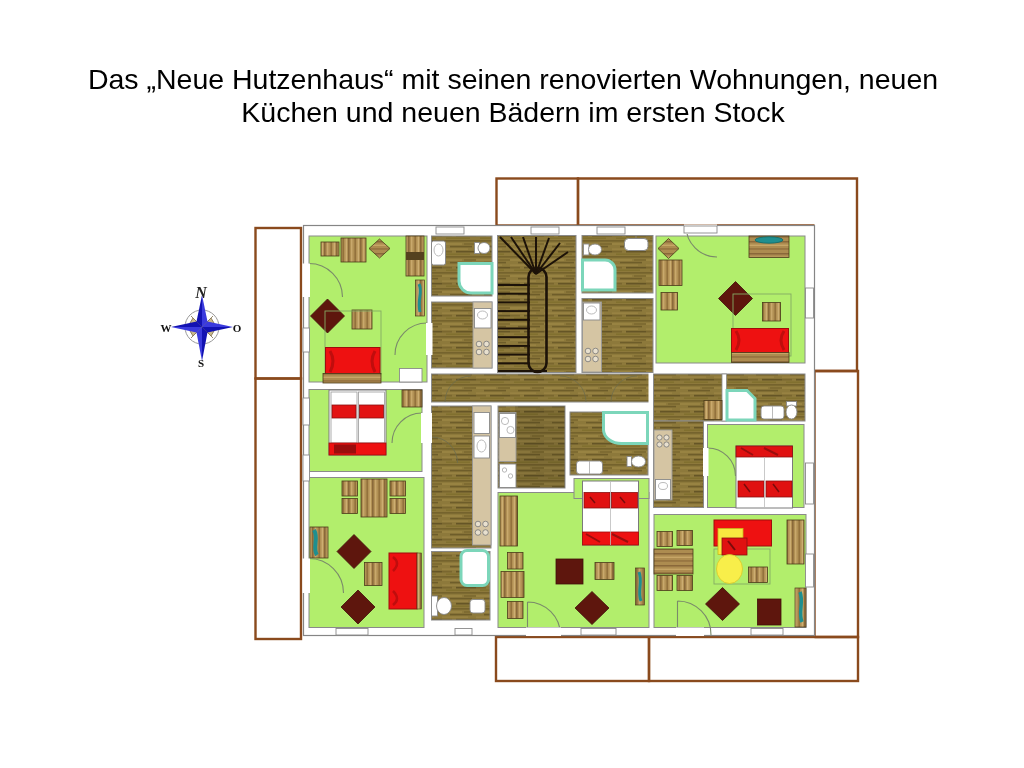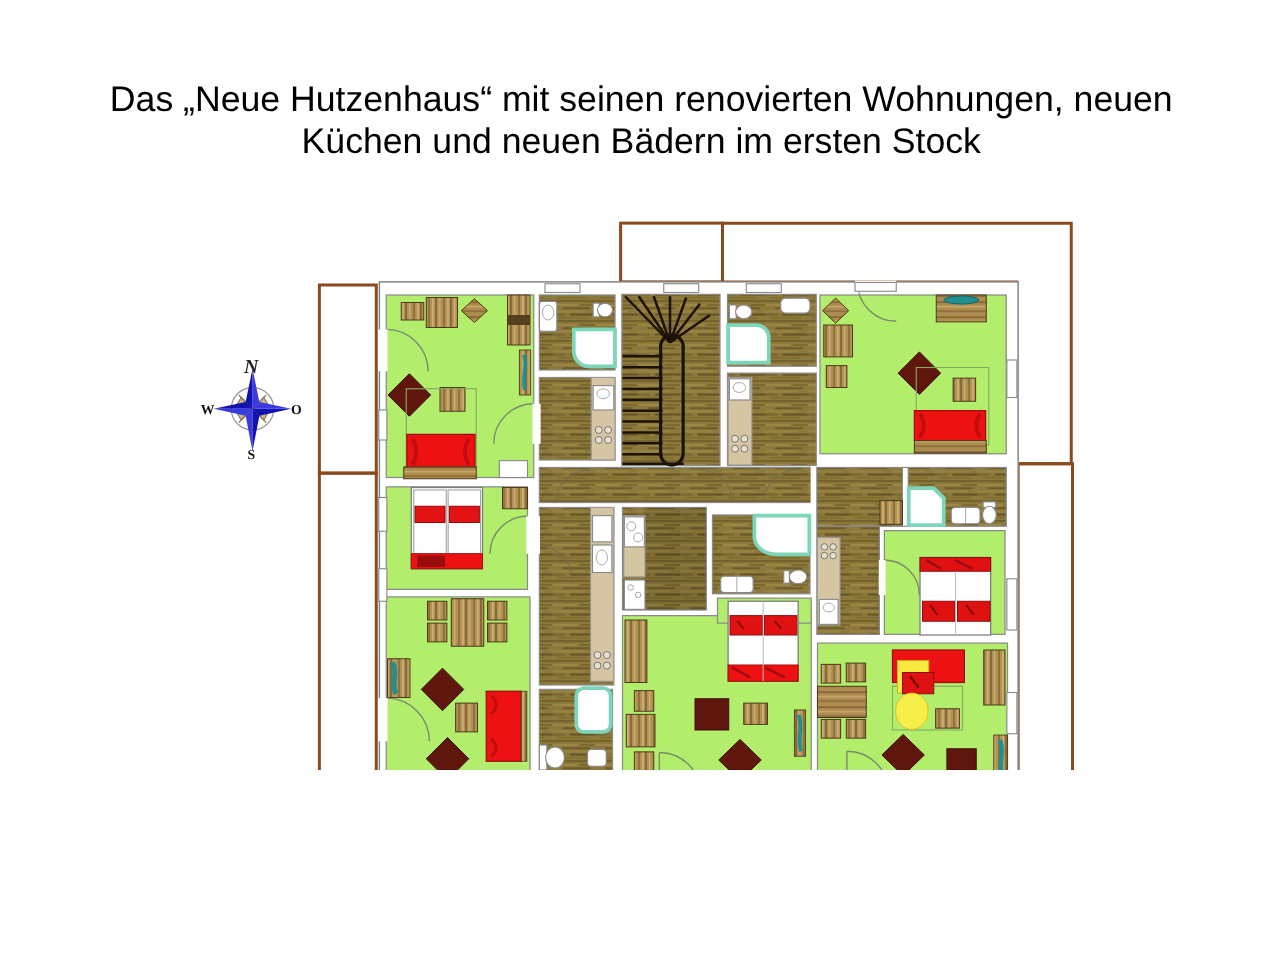--- a/index.html
+++ b/index.html
@@ -1,16 +1,16 @@
 <!DOCTYPE html>
 <html><head>
 <meta charset="utf-8">
 <style>
 html,body{margin:0;padding:0;background:#ffffff;}
-#page{position:relative;width:1024px;height:616px;background:#a16207;overflow:hidden;font-family:"Liberation Sans",sans-serif;}
+#page{position:relative;width:1024px;height:768px;background:#a16207;overflow:hidden;font-family:"Liberation Sans",sans-serif;}
 </style>
 </head>
 <body>
 <div id="page">
 <svg width="1024" height="768" viewBox="0 0 1024 768" xmlns="http://www.w3.org/2000/svg">
 <defs>
 <pattern id="wf" patternUnits="userSpaceOnUse" width="34" height="16">
 <rect width="34" height="16" fill="#8d793b"></rect>
 <rect x="0" y="0" width="34" height="1.7" fill="#75632d"></rect>
 <rect x="0" y="3.2" width="20" height="1.6" fill="#9b8644"></rect>

